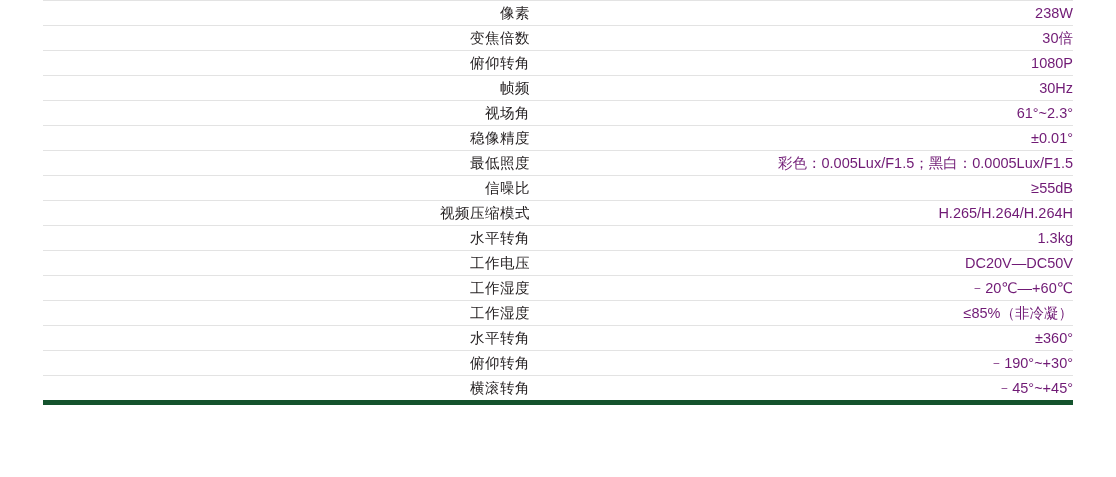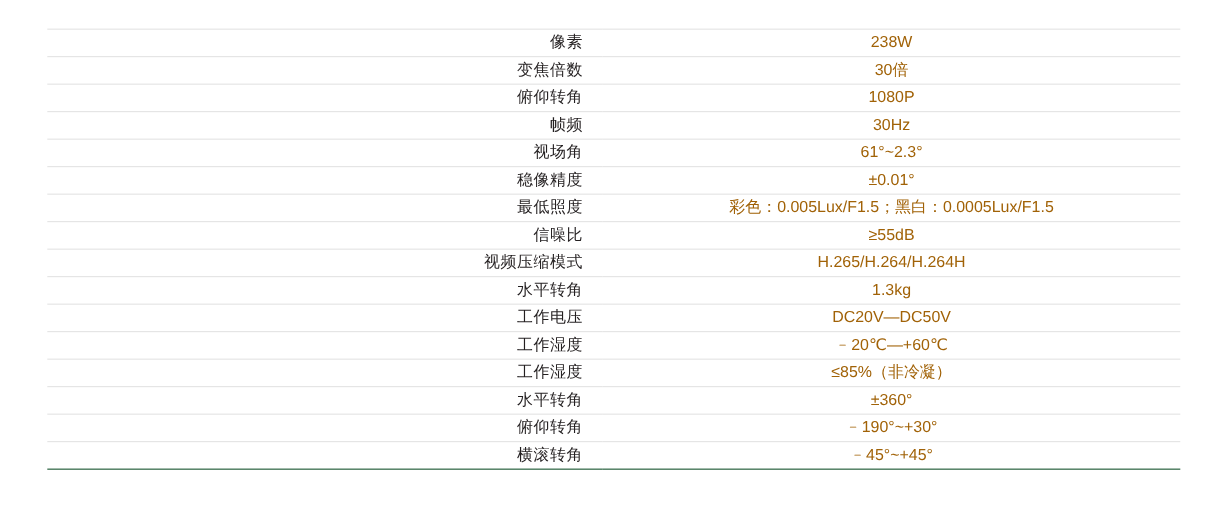--- a/index.html
+++ b/index.html
@@ -12,56 +12,55 @@
     height: 477px;
     font-family: "Liberation Sans", "DejaVu Sans", sans-serif;
     color: #231f20;
     overflow: hidden;
   }
   .spec-sheet {
     position: relative;
     width: 1116px;
     height: 477px;
     box-sizing: border-box;
-    padding-top: 26px;
   }
   .spec-table {
     width: 1030px;
     margin: 0 auto;
     border-collapse: collapse;
     table-layout: fixed;
   }
   .spec-table tr {
     height: 24px;
   }
   .spec-table td {
     padding: 0;
     vertical-align: middle;
     font-size: 14.5px;
     line-height: 24px;
     border-top: 1px solid #e3e3e3;
   }
   .spec-table tr:last-child td {
-    border-bottom: 1px solid #14532d;
+    border-bottom: 5px solid #14532d;
     margin-top: 15px;
   }
   .col-label {
     width: 487px;
     text-align: right;
     padding-right: 0;
     color: #231f20;
     white-space: nowrap;
     letter-spacing: 0.5px;
   }
   .col-gap {
     width: 18px;
   }
   .col-value {
-    text-align: center;
-    color: #a16207;
+    text-align: right;
+    color: #701a75;
     white-space: nowrap;
   }
 </style>
 </head>
 <body>
 
 <div class="spec-sheet">
   <table class="spec-table">
     <tbody>
       <tr>

